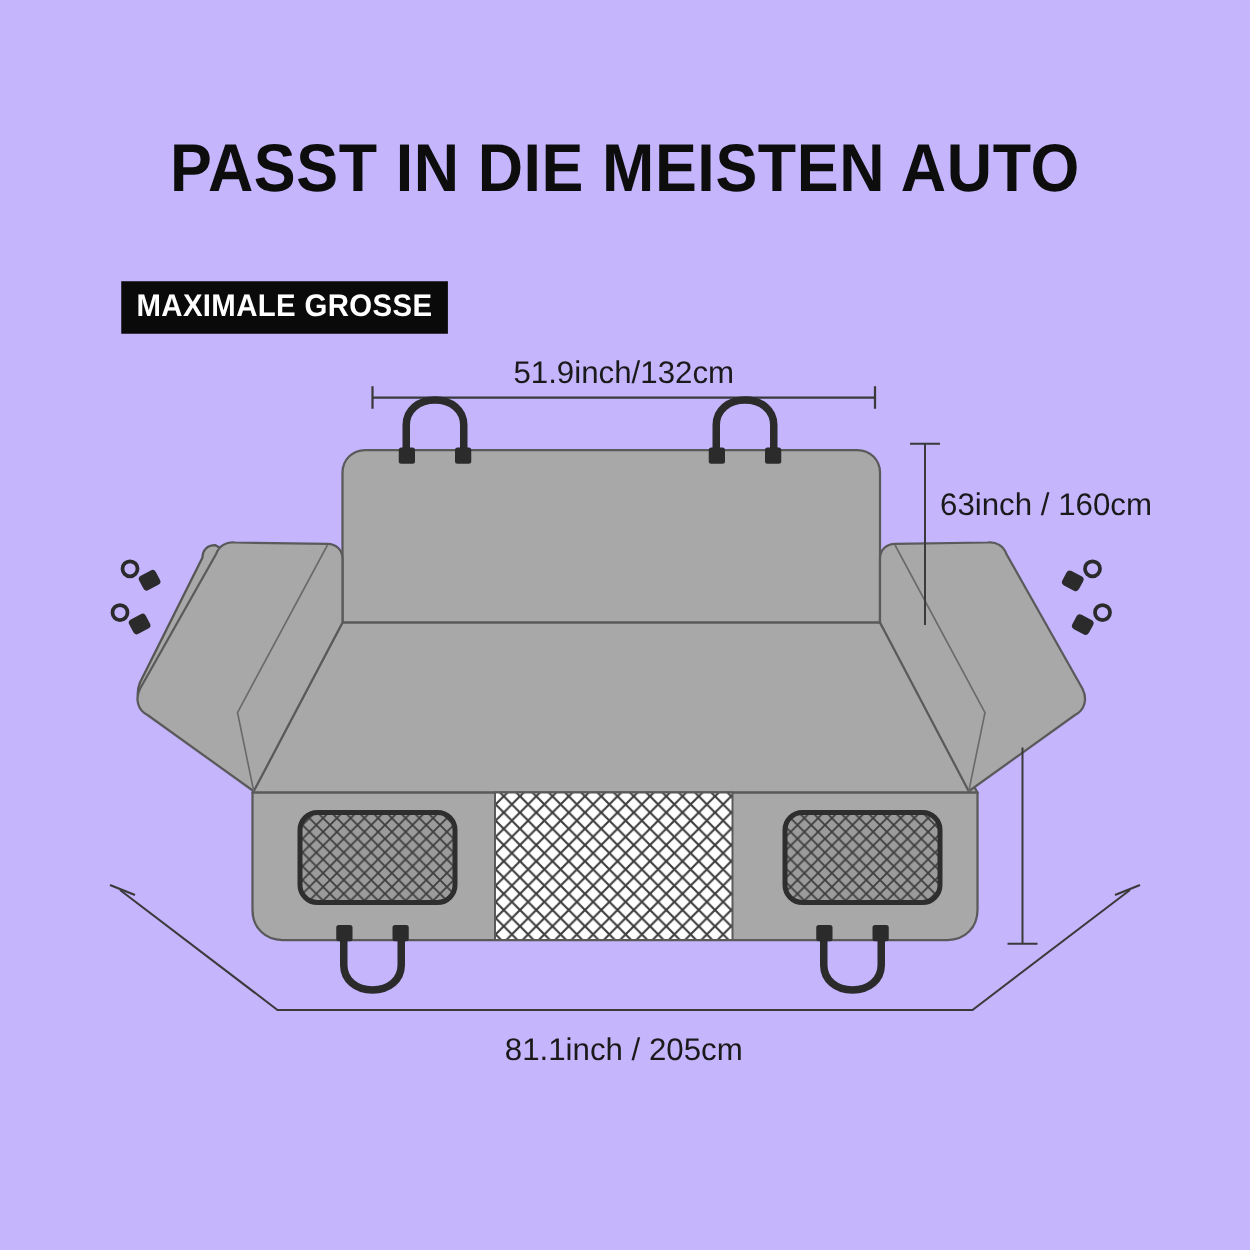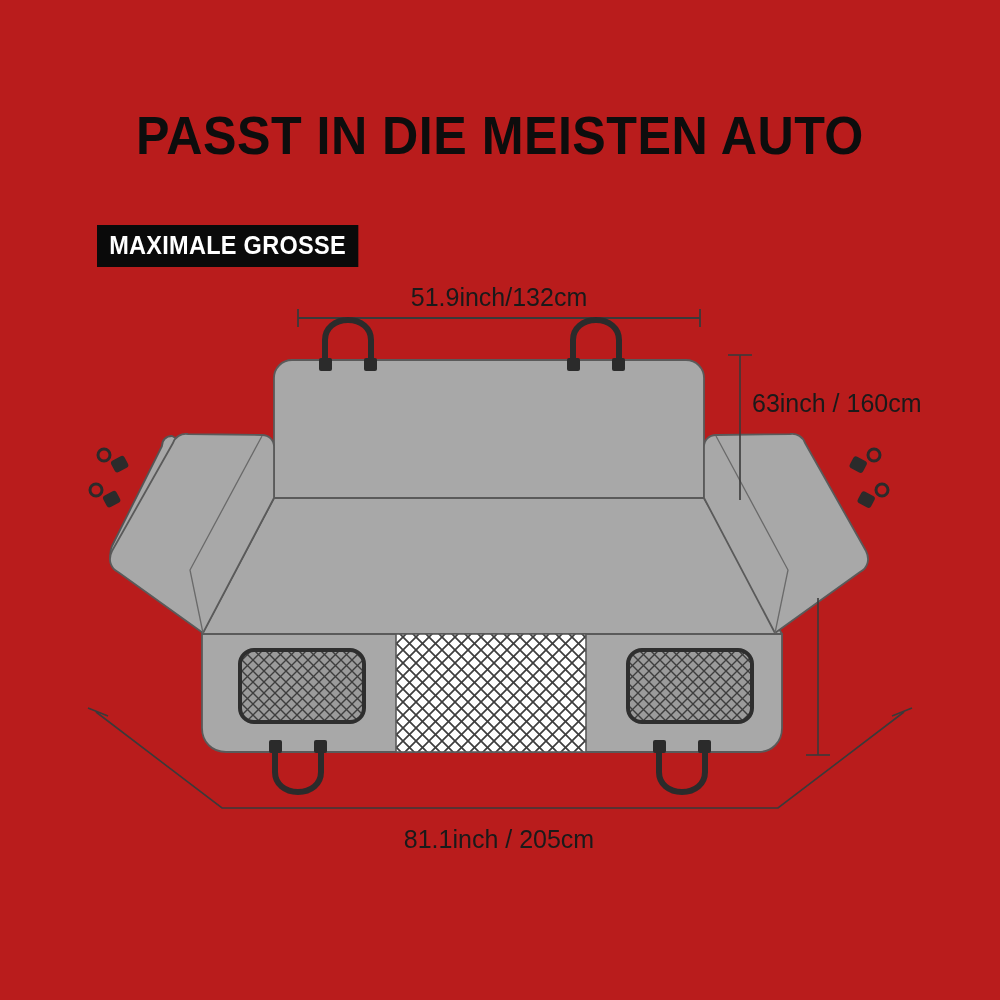--- a/index.html
+++ b/index.html
@@ -4,21 +4,21 @@
 <style>
   html, body {
     margin: 0;
     padding: 0;
     background: #ffffff;
   }
   #page {
     position: relative;
     width: 1000px;
     height: 1000px;
-    background: #b91c1c;
+    background: #c4b5fd;
     overflow: hidden;
     font-family: "Liberation Sans", sans-serif;
   }
 
   
   #headline {
     position: absolute;
     left: 0;
     top: 104px;
     width: 1000px;

